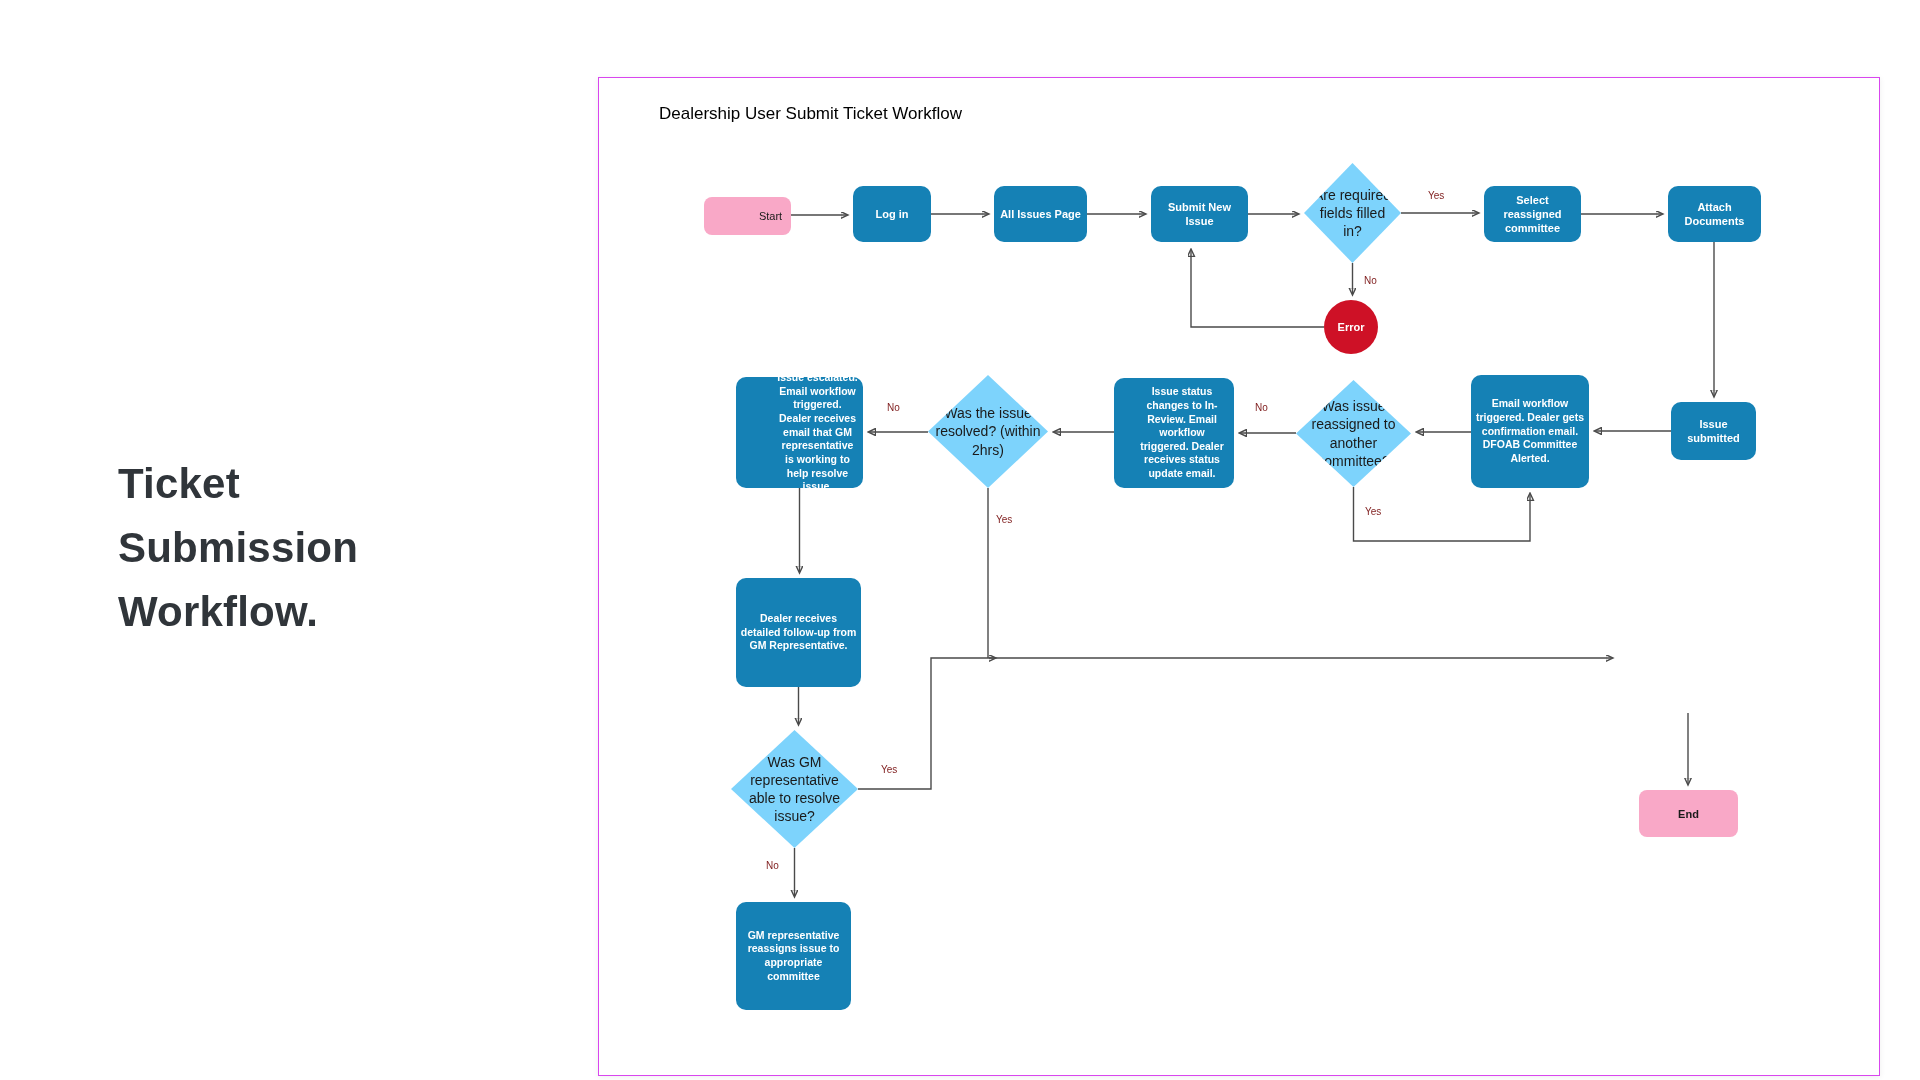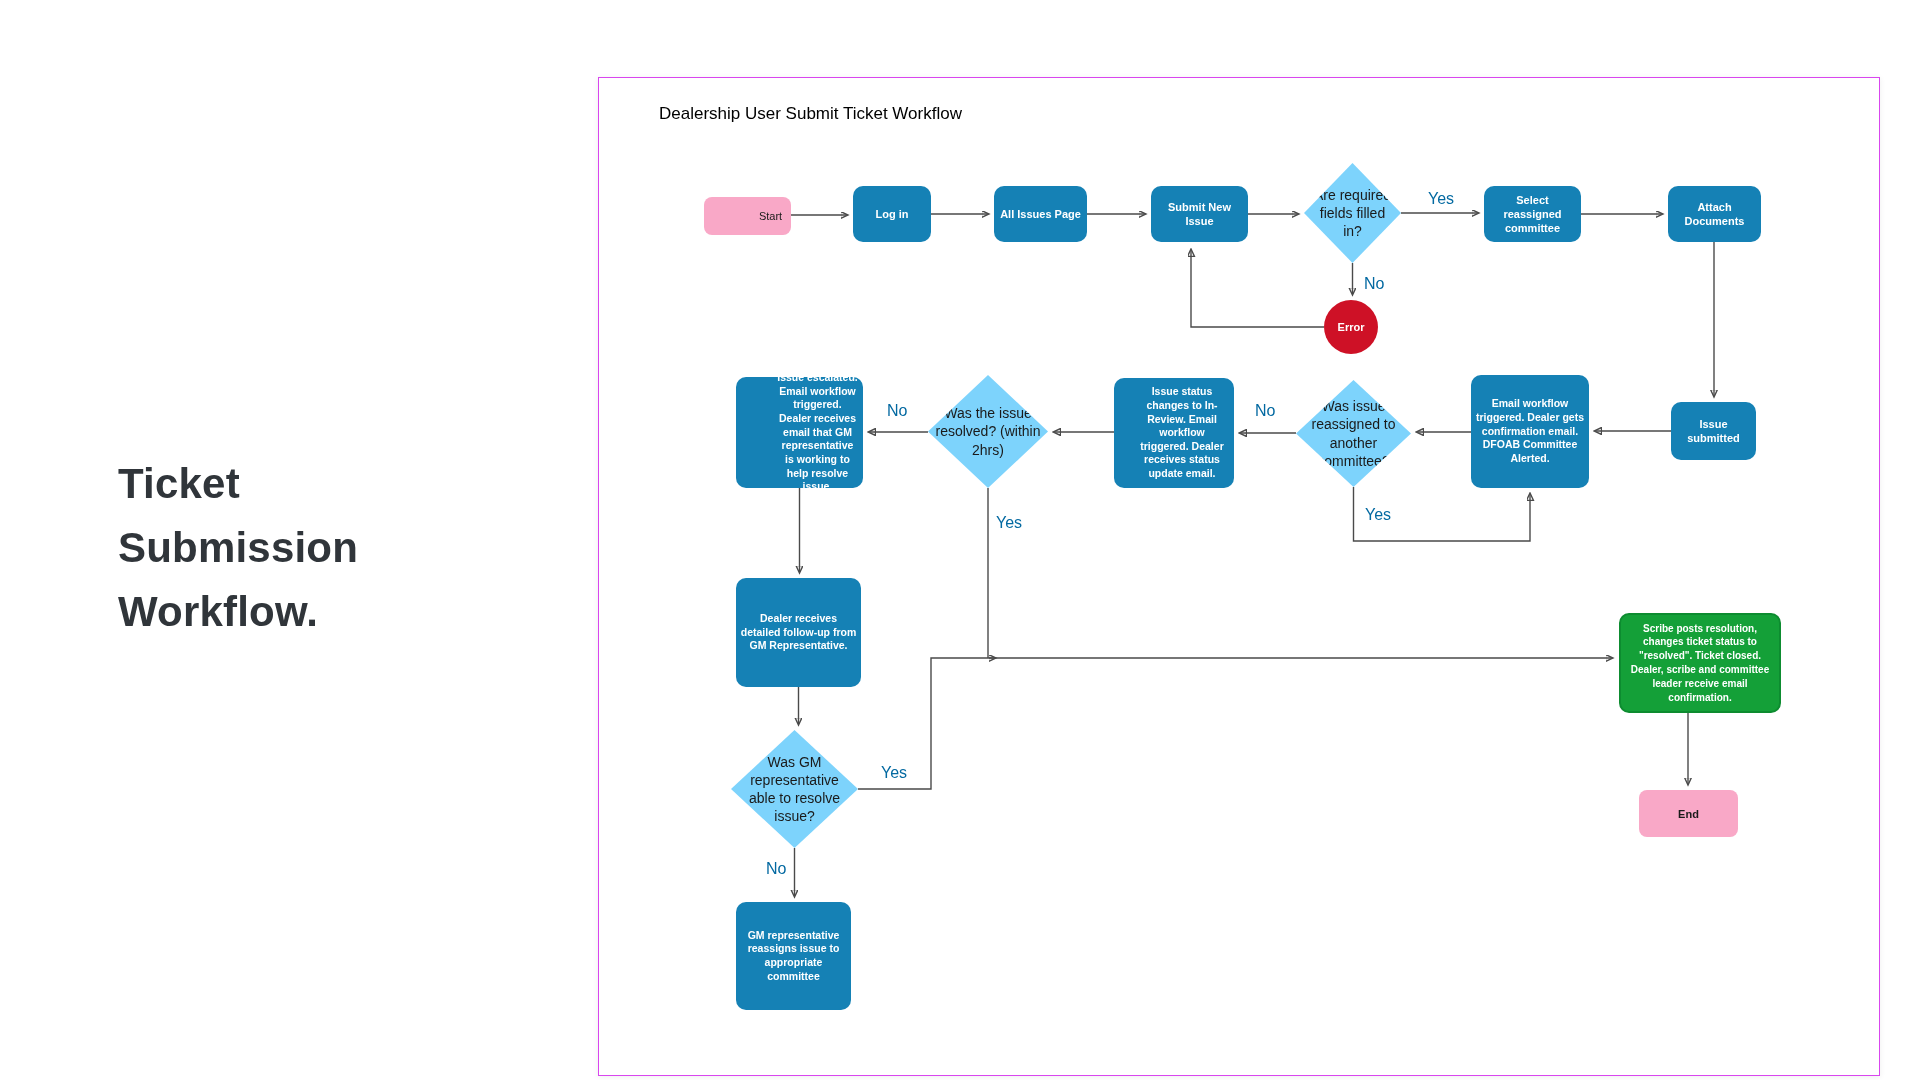--- a/index.html
+++ b/index.html
@@ -44,21 +44,21 @@
   }
   .error-node {
     background:#ce1126; color:#ffffff; border-radius:50%;
     font-size:11px; font-weight:bold;
   }
   .success {
     background:#14a038; color:#ffffff; border:2px solid #0d8c30; border-radius:10px;
     font-size:10px; font-weight:bold; line-height:1.38; padding:4px;
   }
   .edge-label {
-    position:absolute; font-size:16px; color:#0369a1;
+    position:absolute; font-size:10px; color:#7f1d1d;
   }
 </style>
 </head>
 <body>
 
 <div class="side-title">Ticket Submission Workflow.</div>
 
 <div class="panel">
 
   <div class="diagram-title">Dealership User Submit Ticket Workflow</div>
@@ -141,23 +141,20 @@
   <div class="node decision" style="left:132px;top:652px;width:127px;height:118px;">
     <span>Was GM representative able to resolve issue?</span>
   </div>
   <div class="node process" style="left:137px;top:500px;width:125px;height:109px;">
     <span>Dealer receives detailed follow-up from GM Representative.</span>
   </div>
   <div class="node process" style="left:137px;top:824px;width:115px;height:108px;">
     <span>GM representative reassigns issue to appropriate committee</span>
   </div>
 
-  <div class="node success" style="left:1020px;top:535px;width:162px;height:100px;">
-    <span>Scribe posts resolution, changes ticket status to "resolved". Ticket closed. Dealer, scribe and committee leader receive email confirmation.</span>
-  </div>
   <div class="node terminal" style="left:1040px;top:712px;width:99px;height:47px;font-weight:bold;">
     <span>End</span>
   </div>
 
   <div class="edge-label" style="left:829px;top:112px;">Yes</div>
   <div class="edge-label" style="left:765px;top:197px;">No</div>
   <div class="edge-label" style="left:656px;top:324px;">No</div>
   <div class="edge-label" style="left:766px;top:428px;">Yes</div>
   <div class="edge-label" style="left:288px;top:324px;">No</div>
   <div class="edge-label" style="left:397px;top:436px;">Yes</div>

